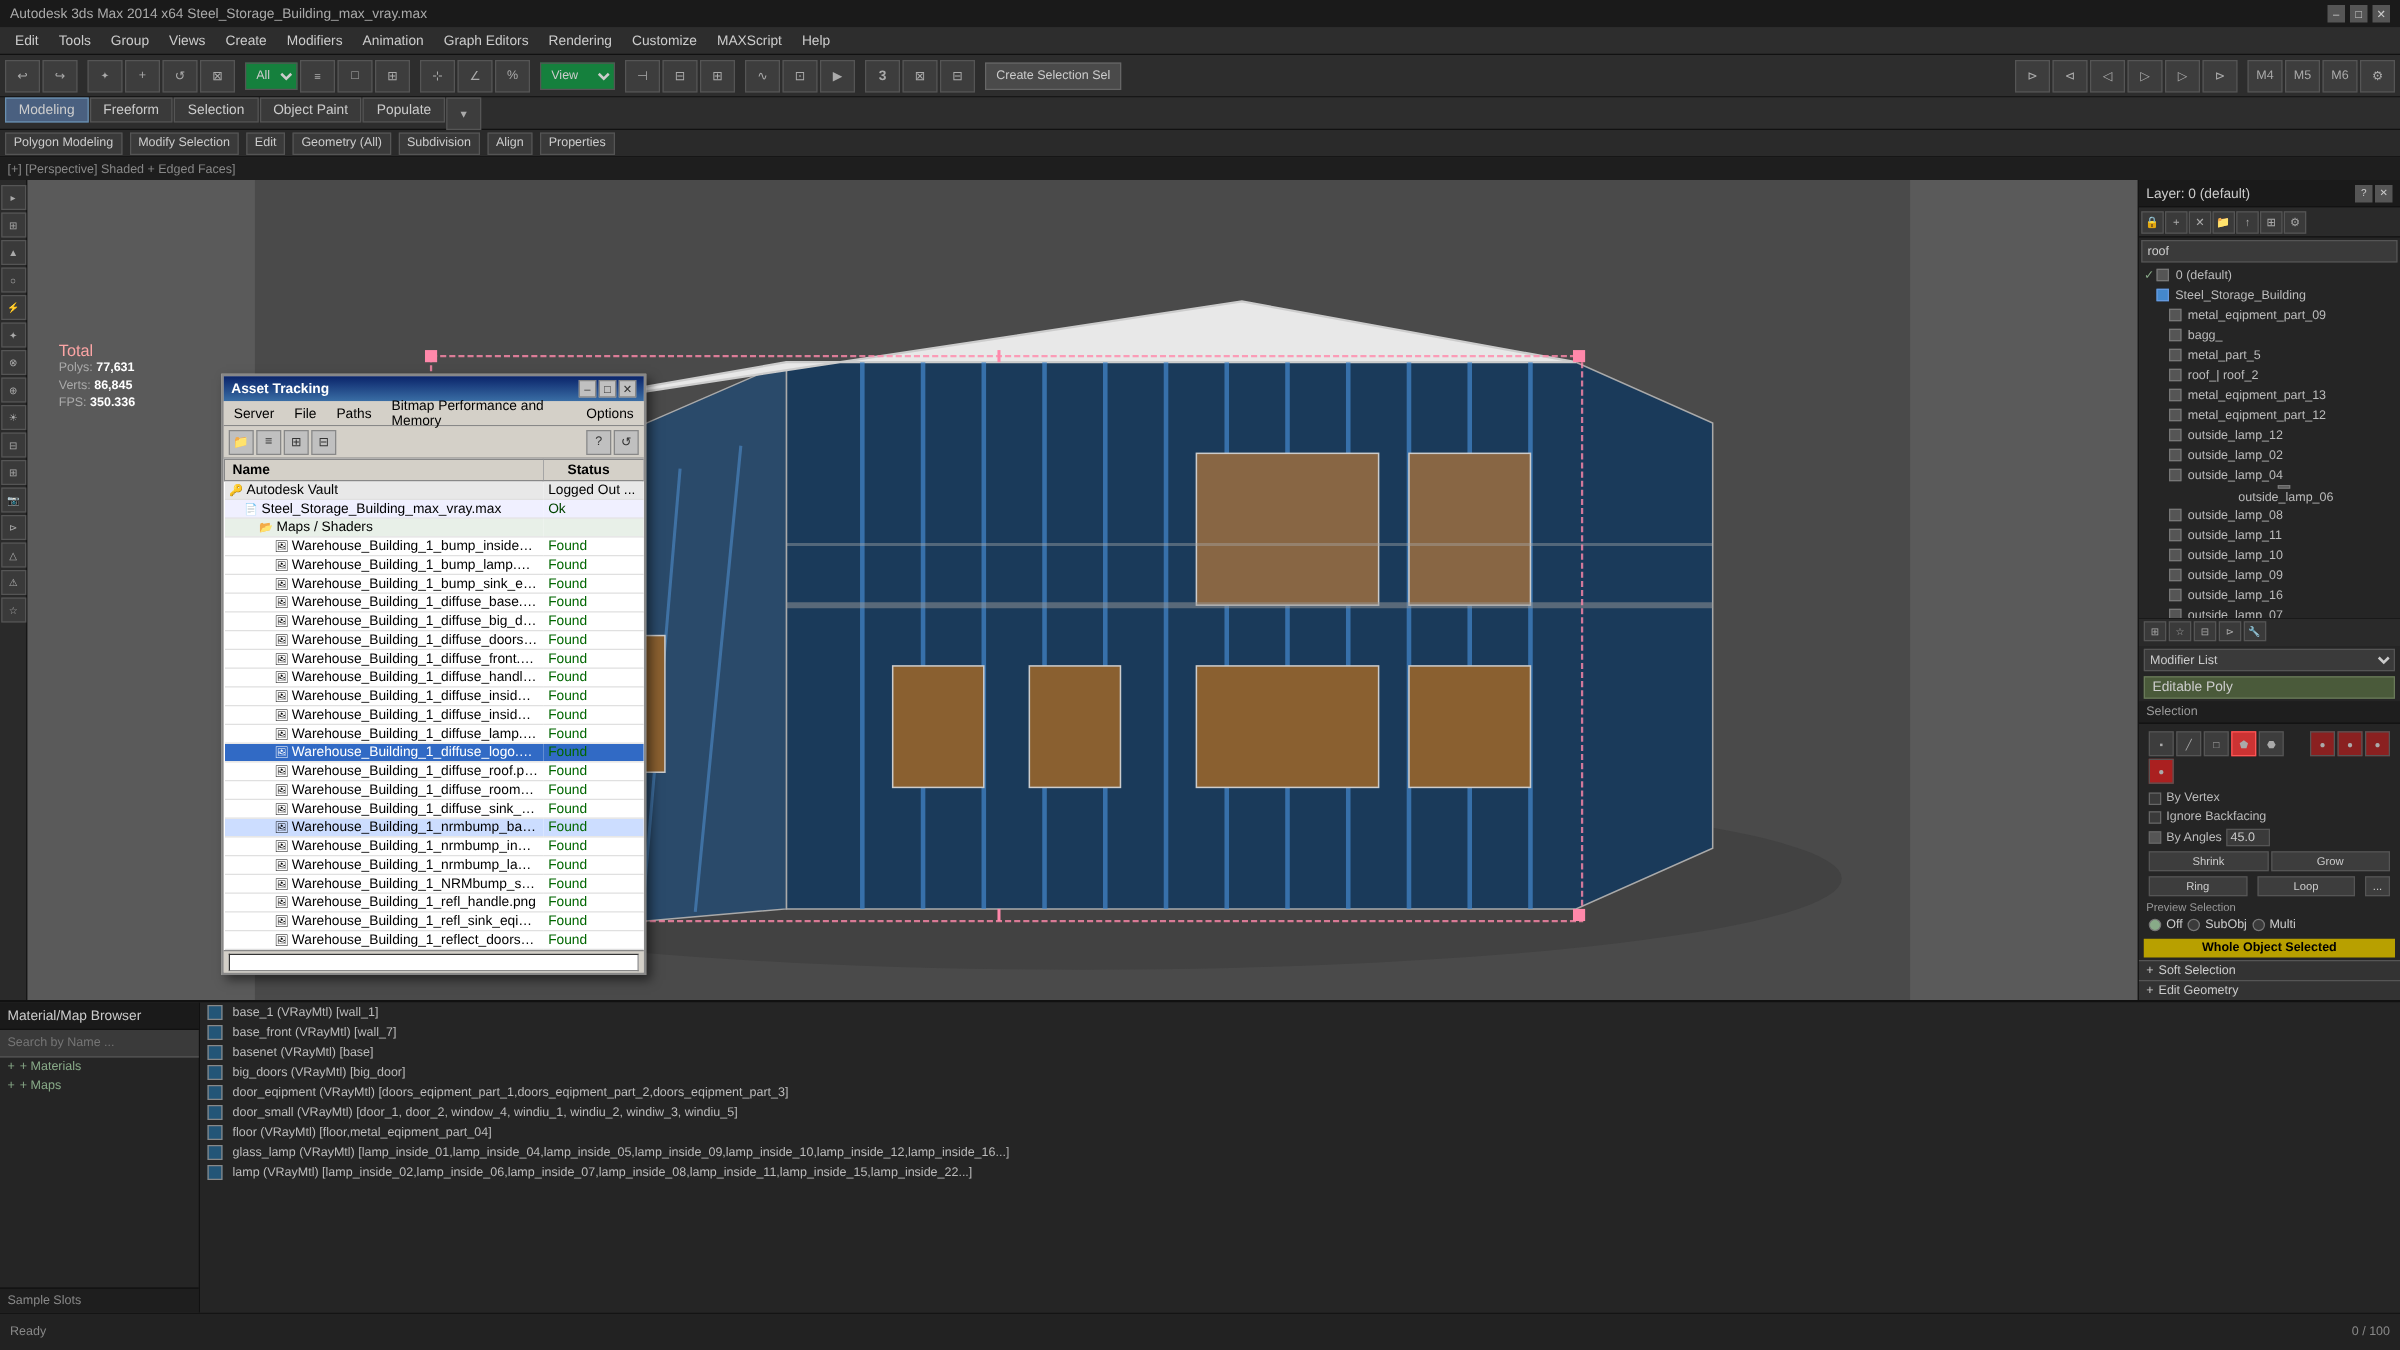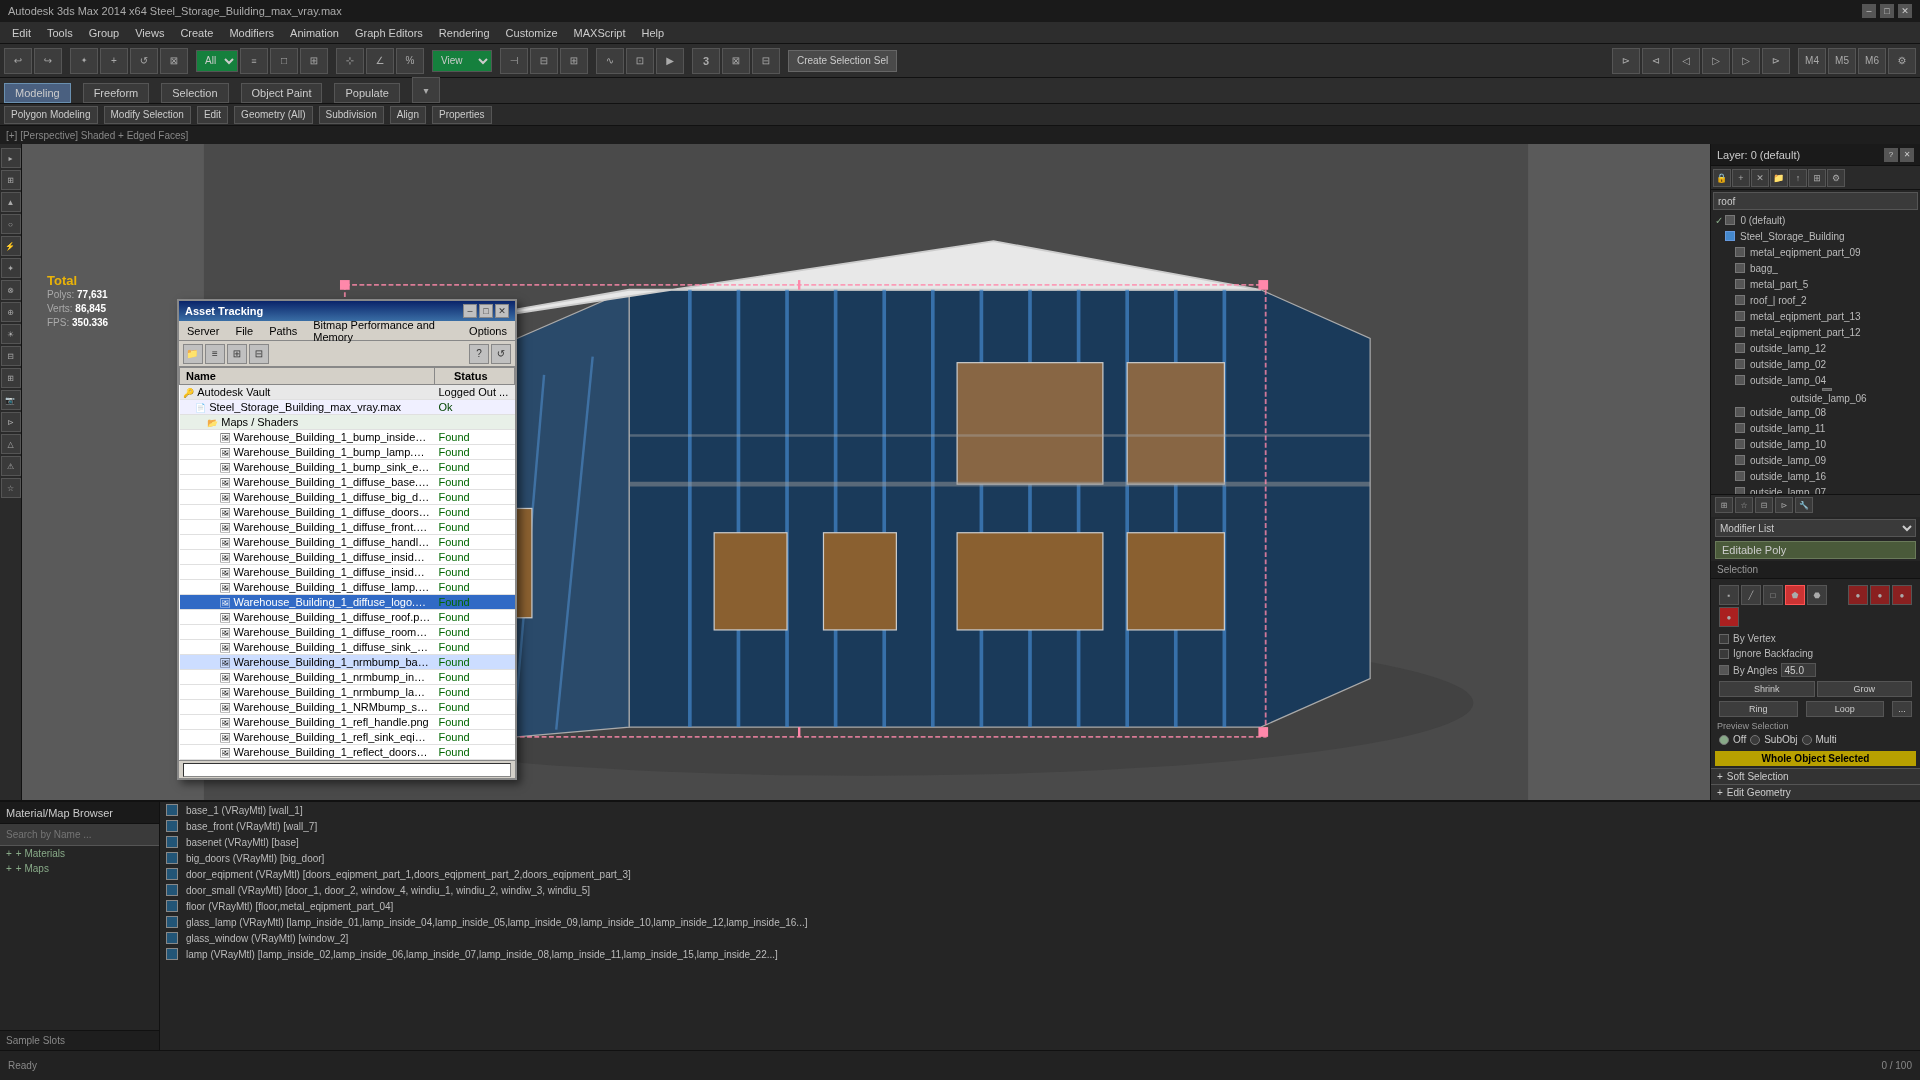--- a/index.html
+++ b/index.html
@@ -84,23 +84,23 @@
       color: #ccc;
       font-size: 10px;
       cursor: pointer;
     }
 
     
     #toolbar2 {
       background: #2d2d2d;
       height: 26px;
       display: flex;
-      align-items: flex-end;
+      align-items: flex-start;
       padding: 0 4px;
-      gap: 12px;
+      gap: 1px;
       border-bottom: 1px solid #111;
     }
     .tab-btn {
       padding: 2px 10px;
       background: #3a3a3a;
       border: 1px solid #555;
       color: #ccc;
       cursor: pointer;
       font-size: 11px;
       height: 20px;
@@ -632,21 +632,21 @@
     <div class="left-icon">📷</div>
     <div class="left-icon">⊳</div>
     <div class="left-icon">△</div>
     <div class="left-icon">⚠</div>
     <div class="left-icon">☆</div>
   </div>
 
   <div id="viewport-area" style="flex:1; position:relative; background:#5a5a5a; overflow:hidden;">
 
     <div id="stats-panel">
-      <div class="stat-line" style="color:#eab308; font-weight:bold; font-size:13px;">Total</div>
+      <div class="stat-line" style="color:#fca5a5; font-weight:normal; font-size:13px;">Total</div>
       <div class="stat-line"><span style="color:#aaa;">Polys: </span><span class="stat-val">77,631</span></div>
       <div class="stat-line"><span style="color:#aaa;">Verts: </span><span class="stat-val">86,845</span></div>
       <div class="stat-line"><span style="color:#aaa;">FPS: </span><span class="stat-val">350.336</span></div>
     </div>
 
     <svg class="building-svg" viewBox="0 0 1090 540">
 
       <rect width="1090" height="540" fill="#4a4a4a"></rect>
 
       <ellipse cx="545" cy="460" rx="500" ry="60" fill="#3a3a3a" opacity="0.5"></ellipse>
@@ -1089,24 +1089,20 @@
         <div class="mat-item">
           <span class="mat-icon vray" style="margin-right: 4px; flex-shrink: 0;"></span>
           <span style="overflow: hidden; text-overflow: ellipsis; white-space: nowrap;">floor (VRayMtl) [floor,metal_eqipment_part_04]</span>
         </div>
         <div class="mat-item">
           <span class="mat-icon vray" style="margin-right: 4px; flex-shrink: 0;"></span>
           <span style="overflow: hidden; text-overflow: ellipsis; white-space: nowrap;">glass_lamp (VRayMtl) [lamp_inside_01,lamp_inside_04,lamp_inside_05,lamp_inside_09,lamp_inside_10,lamp_inside_12,lamp_inside_16...]</span>
         </div>
         <div class="mat-item">
           <span class="mat-icon vray" style="margin-right: 4px; flex-shrink: 0;"></span>
-          <span style="overflow: hidden; text-overflow: ellipsis; white-space: nowrap;">glass_window (VRayMtl) [window_2]</span>
-        </div>
-        <div class="mat-item">
-          <span class="mat-icon vray" style="margin-right: 4px; flex-shrink: 0;"></span>
           <span style="overflow: hidden; text-overflow: ellipsis; white-space: nowrap;">lamp (VRayMtl) [lamp_inside_02,lamp_inside_06,lamp_inside_07,lamp_inside_08,lamp_inside_11,lamp_inside_15,lamp_inside_22...]</span>
         </div>
       </div>
   </div>
 
 </div>
 
 <div id="bottom-bar">
   <span style="color:#888; font-size:10px;">Ready</span>
   <div style="flex:1;"></div>

